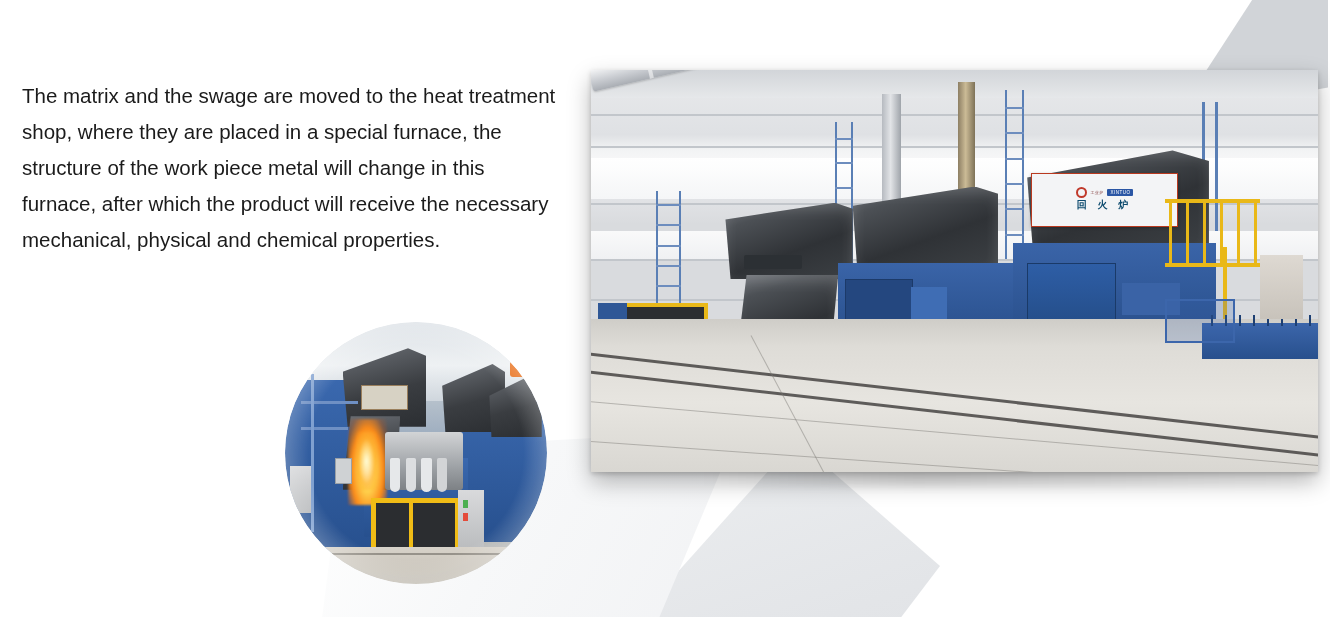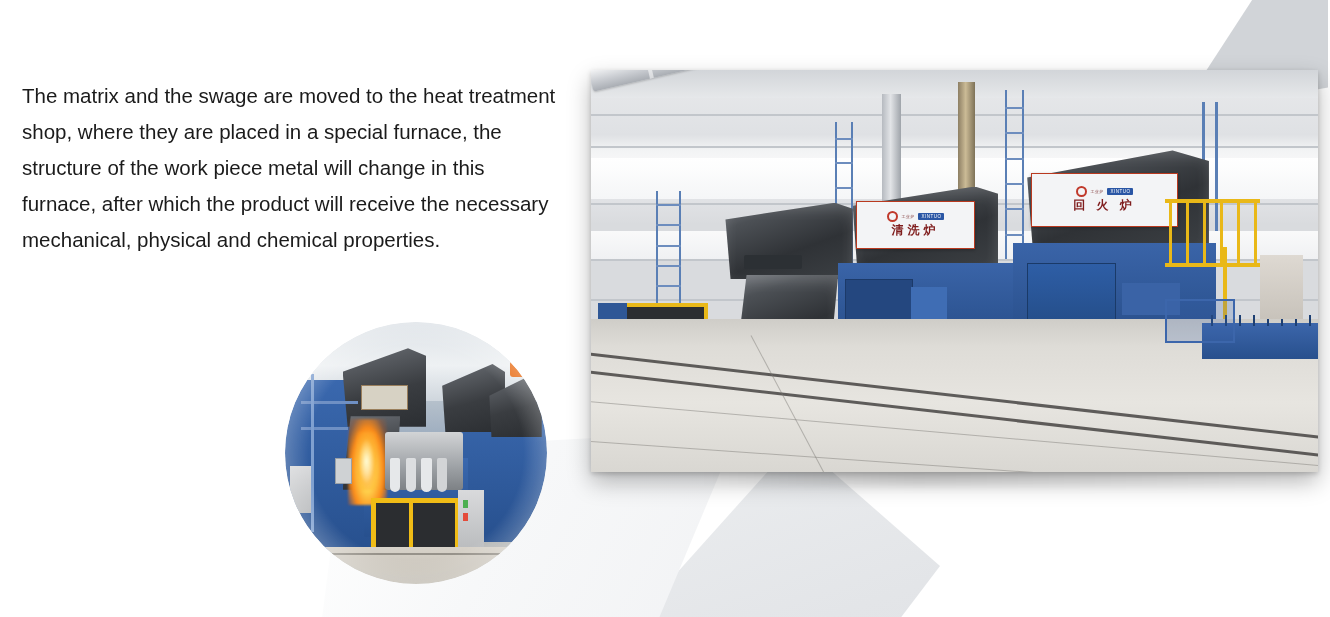--- a/index.html
+++ b/index.html
@@ -99,21 +99,21 @@
   }
   .furn-sign{
     position:absolute;background:#f3f4f6;border:1px solid #b9391f;
     display:flex;flex-direction:column;align-items:center;justify-content:center;
     box-shadow:0 1px 3px rgba(0,0,0,.25);
   }
   .sign-logos{display:flex;align-items:center;gap:4px;}
   .sign-dot{width:7px;height:7px;border-radius:50%;border:2px solid #c0392b;}
   .sign-txt-small{font-size:4px;color:#8a4a4a;letter-spacing:.3px;}
   .sign-badge{background:#2a56a5;color:#fff;font-size:4.5px;padding:1px 3px;border-radius:1px;letter-spacing:.5px;}
-  .sign-cn{font-size:12px;color:#7f1d1d;letter-spacing:4px;font-weight:bold;}
+  .sign-cn{font-size:10px;color:#0c4a6e;letter-spacing:4px;font-weight:bold;}
 
   
   .rail{position:absolute;}
   .rail-bar{position:absolute;background:#e9b818;}
   .rail-post{position:absolute;background:#e9b818;width:3px;}
 
   
   .pm-floor{left:0;top:62%;width:100%;height:38%;
     background:linear-gradient(180deg,#cfcdc8 0%,#dedcd7 18%,#e7e5e0 55%,#d9d7d2 100%);}
   .pm-rail-line{position:absolute;height:3px;background:#3c3a38;opacity:.8;transform-origin:left center;}
@@ -229,28 +229,20 @@
       <div class="lad" style="left:0;top:0;width:3px;height:100%;"></div>
       <div class="lad" style="right:0;top:0;width:3px;height:100%;"></div>
     </div>
 
     <div class="furn-hood" style="left:18.5%;top:33%;width:17.5%;height:19%;clip-path:polygon(0% 22%, 86% 0%, 100% 8%, 100% 100%, 4% 100%);"></div>
     <div class="furn-hood" style="left:20%;top:51%;width:14%;height:21%;clip-path:polygon(10% 0%, 100% 0%, 92% 100%, 0% 100%);"></div>
     <div class="furn-body-blue" style="left:17%;top:66%;width:19%;height:11%;"></div>
     <div class="pm-layer" style="left:21%;top:46%;width:8%;height:3.6%;background:#2c3034;border-radius:2px;"></div>
 
     <div class="furn-hood" style="left:36%;top:29%;width:20%;height:20%;clip-path:polygon(0% 24%, 84% 0%, 100% 9%, 100% 100%, 3% 100%);"></div>
-    <div class="furn-sign" style="left:36.5%;top:32.5%;width:16%;height:11.5%;">
-      <div class="sign-logos">
-        <span class="sign-dot"></span>
-        <span class="sign-txt-small">工业炉</span>
-        <span class="sign-badge">XINTUO</span>
-      </div>
-      <div class="sign-cn">清洗炉</div>
-    </div>
     <div class="furn-body-blue" style="left:34%;top:48%;width:24%;height:26%;"></div>
     <div class="pm-layer" style="left:35%;top:52%;width:9%;height:12%;background:#24477f;border:1px solid #1c3a69;"></div>
     <div class="pm-layer" style="left:44%;top:54%;width:5%;height:8%;background:#3f6db4;"></div>
 
     <div class="furn-hood" style="left:60%;top:20%;width:25%;height:24%;clip-path:polygon(0% 28%, 80% 0%, 100% 11%, 100% 100%, 3% 100%);"></div>
     <div class="furn-sign" style="left:60.5%;top:25.5%;width:20%;height:13%;">
       <div class="sign-logos">
         <span class="sign-dot"></span>
         <span class="sign-txt-small">工业炉</span>
         <span class="sign-badge">XINTUO</span>

